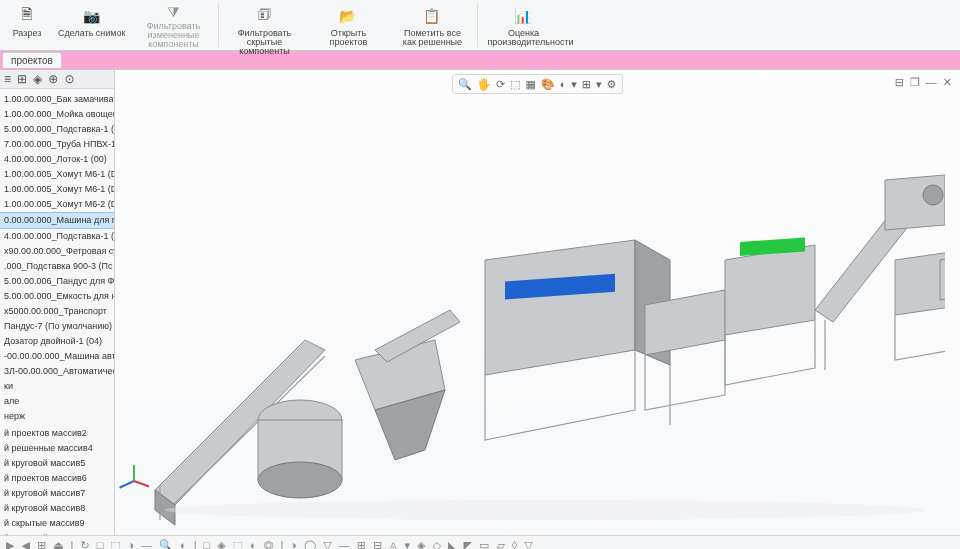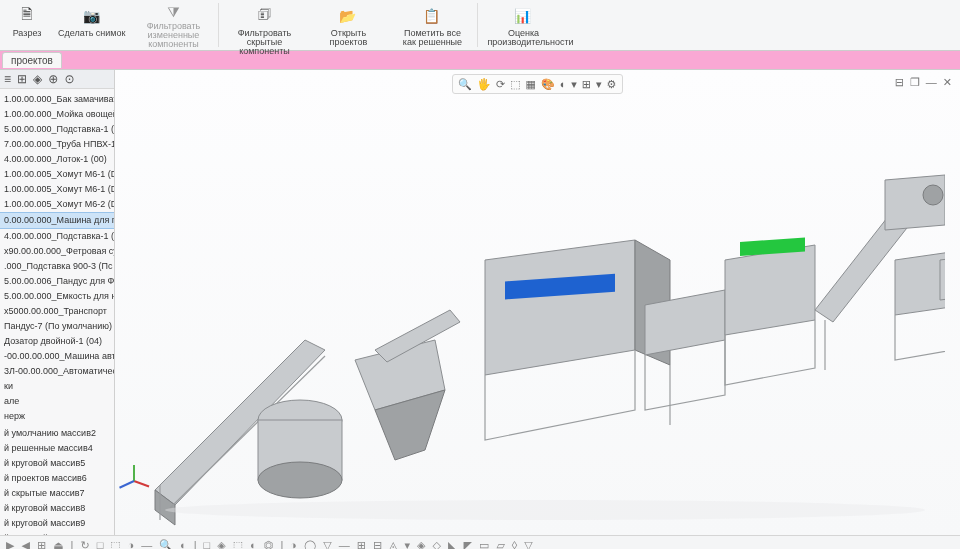--- a/index.html
+++ b/index.html
@@ -103,27 +103,27 @@
         <div class="tree-item">5.00.00.000_Емкость для нач</div>
         <div class="tree-item">х5000.00.000_Транспорт</div>
         <div class="tree-item">Пандус-7 (По умолчанию)</div>
         <div class="tree-item">Дозатор двойной-1 (04)</div>
         <div class="tree-item">-00.00.00.000_Машина авто</div>
         <div class="tree-item">3Л-00.00.000_Автоматичес</div>
         <div class="tree-item">ки</div>
         <div class="tree-item">але</div>
         <div class="tree-item">нерж</div>
         <div class="tree-item"></div>
-        <div class="tree-item">й умолчанию массив2</div>
+        <div class="tree-item">й проектов массив2</div>
         <div class="tree-item">й решенные массив4</div>
         <div class="tree-item">й круговой массив5</div>
         <div class="tree-item">й проектов массив6</div>
-        <div class="tree-item">й скрытые массив7</div>
+        <div class="tree-item">й круговой массив7</div>
         <div class="tree-item">й круговой массив8</div>
-        <div class="tree-item">й круговой массив9</div>
+        <div class="tree-item">й скрытые массив9</div>
         <div class="tree-item">й круговой массив10</div>
       </div>
   </div>
 
   <div class="viewport">
     <div class="floatbar" id="floatbar">
         <span>🔍</span>
         <span>🖐</span>
         <span>⟳</span>
         <span>⬚</span>

